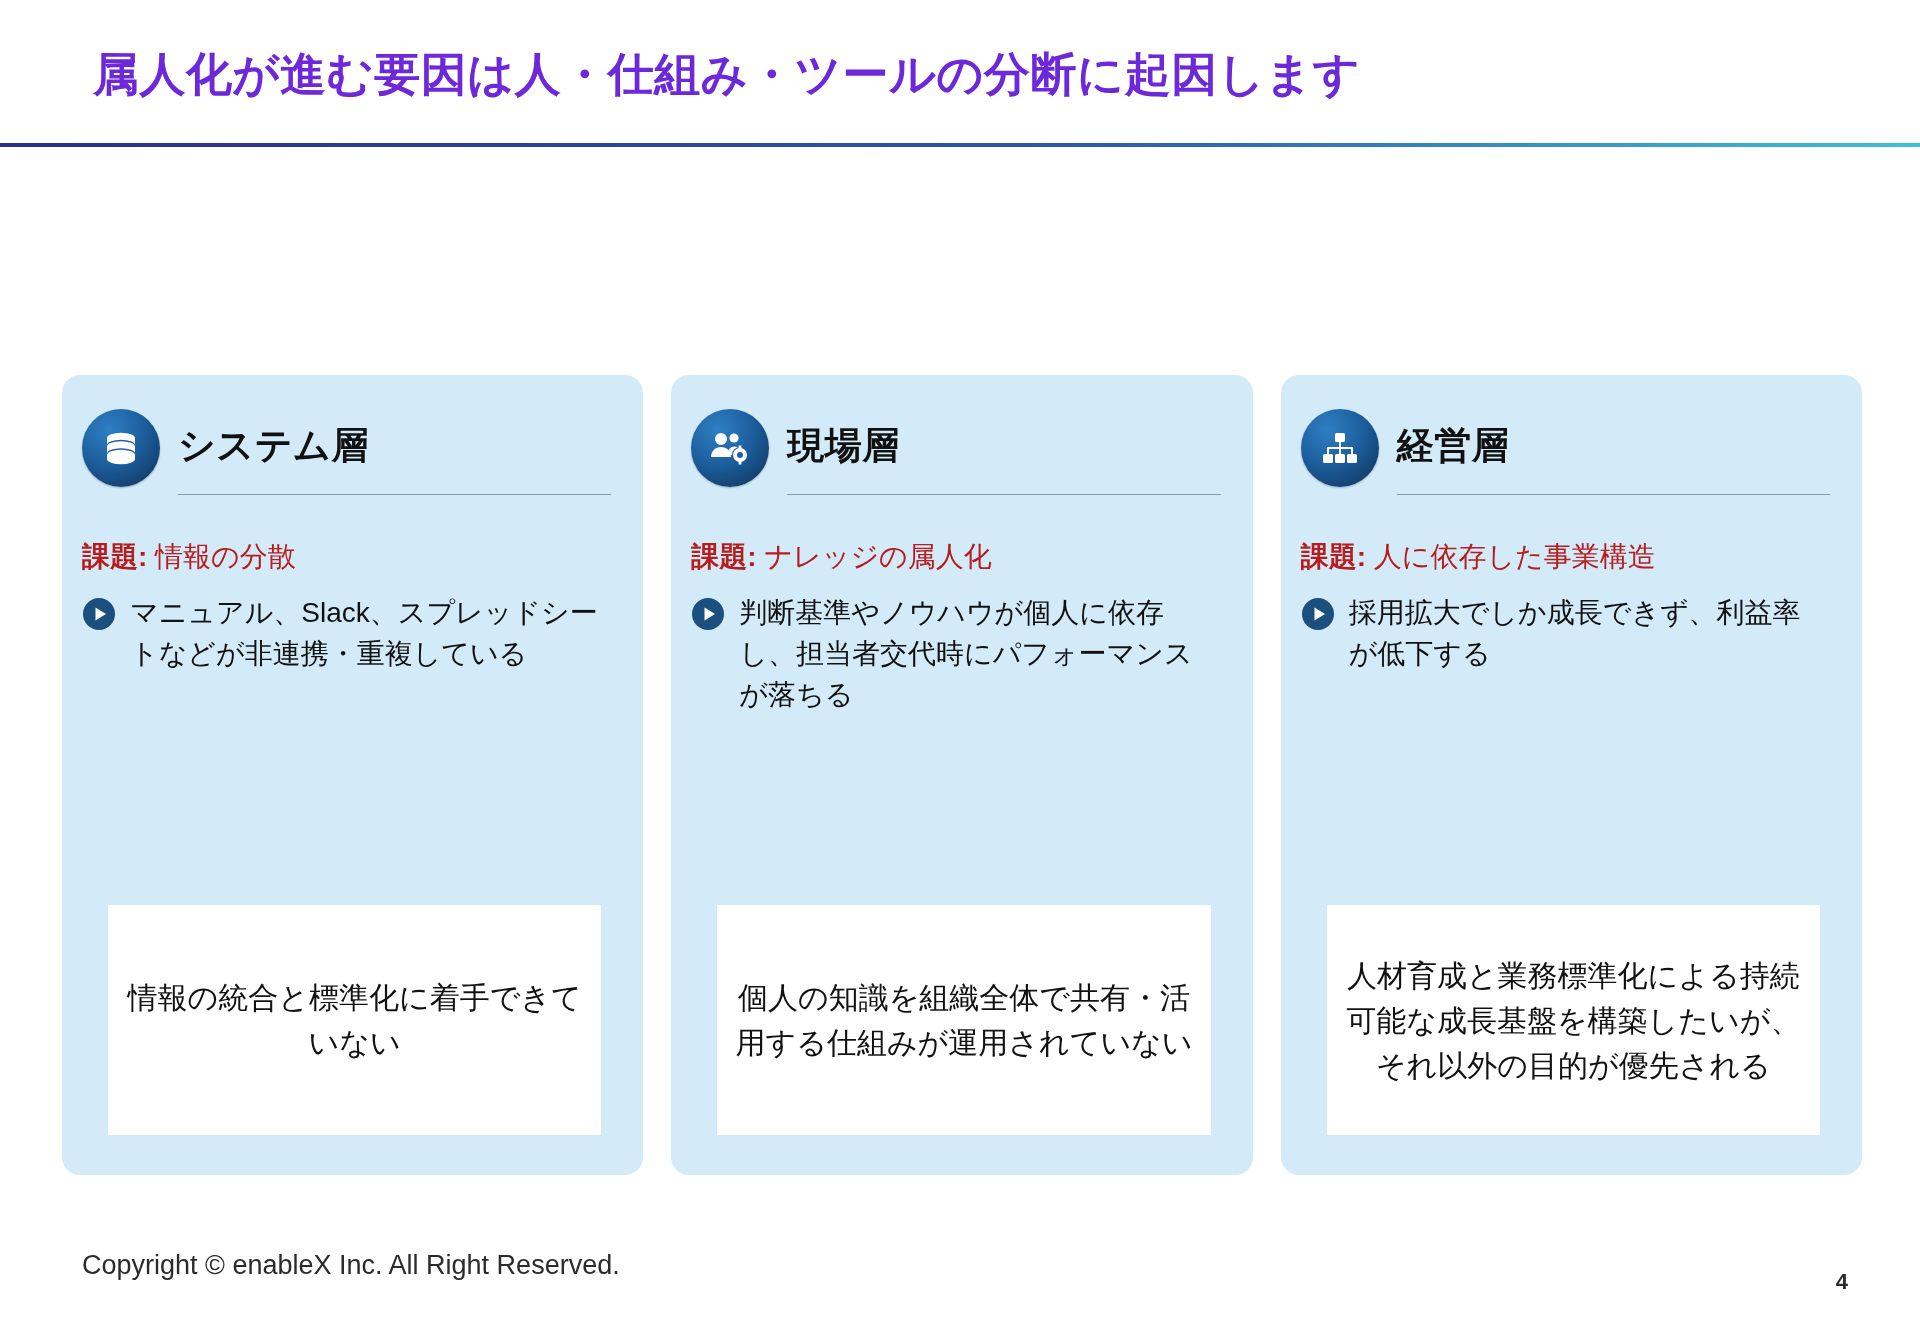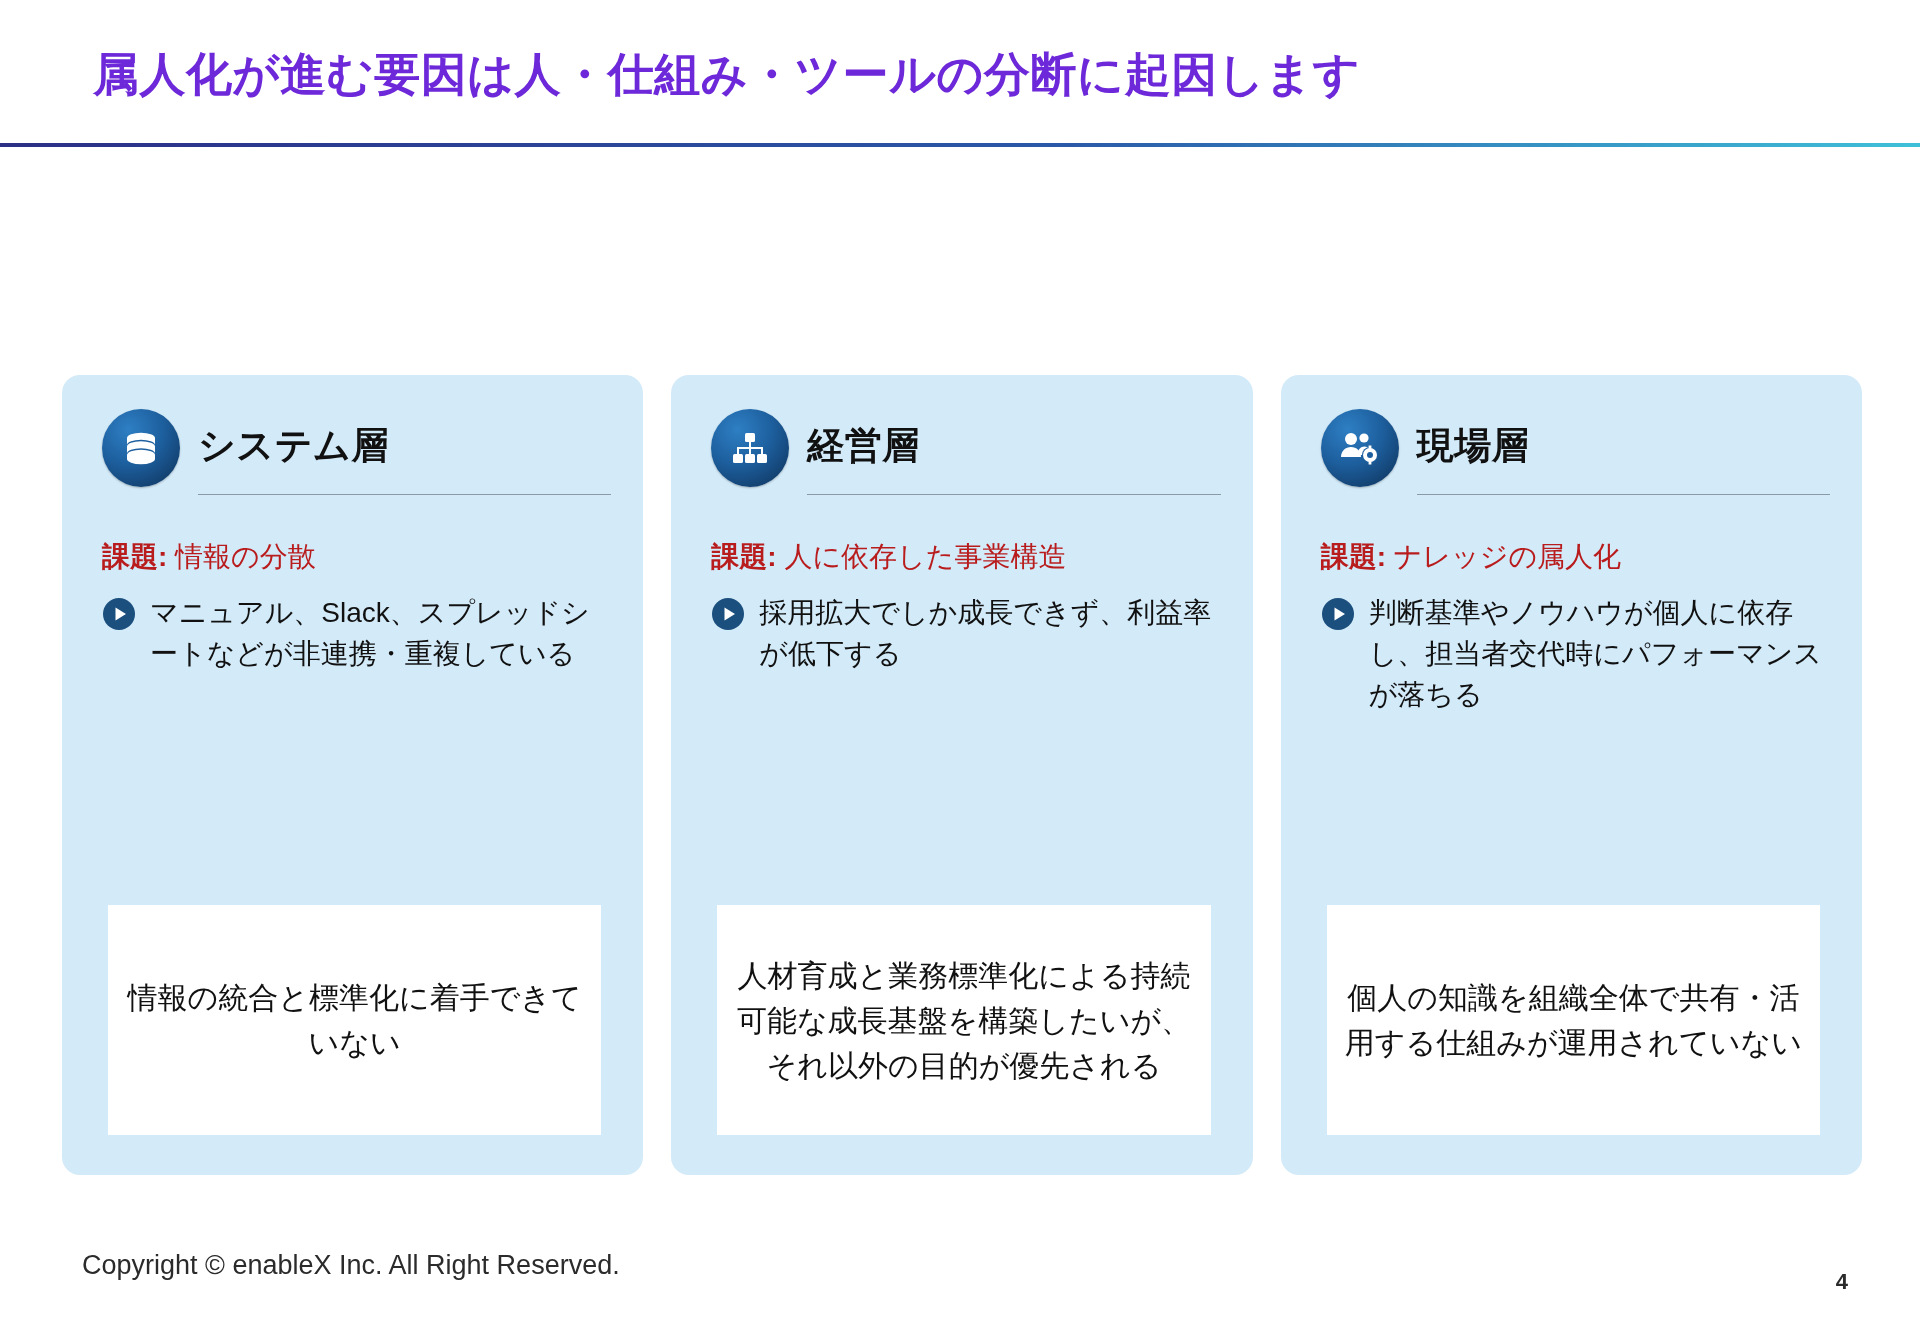--- a/index.html
+++ b/index.html
@@ -61,21 +61,21 @@
     top: 375px;
     width: 1800px;
     display: flex;
     gap: 28px;
   }
   .card {
     width: 696px;
     background: #d3eaf8;
     border-radius: 18px;
     box-sizing: border-box;
-    padding: 34px 36px 34px 40px;
+    padding: 34px 36px 34px 20px;
     position: relative;
     min-height: 800px;
   }
 
   .card-head {
     display: flex;
     align-items: center;
     gap: 18px;
     position: relative;
   }
@@ -217,20 +217,59 @@
       </div>
 
       <div class="note">
         <div class="note-text">情報の統合と標準化に着手できていない</div>
       </div>
     </div>
 
     <div class="card">
       <div class="card-head">
         <div class="badge">
+          <svg width="46" height="44" viewBox="0 0 46 44" aria-hidden="true">
+            <circle cx="14" cy="13" r="6" fill="#ffffff"></circle>
+            <path d="M4 31c0-6 4.5-10 10-10s10 4 10 10z" fill="#ffffff"></path>
+            <circle cx="27" cy="12" r="4.6" fill="#ffffff"></circle>
+            <path d="M20.5 29c0-5 3.2-8.4 7-8.4s7 3.4 7 8.4z" fill="#ffffff"></path>
+            <circle cx="33" cy="29" r="8" fill="#1d5f9e"></circle>
+            <circle cx="33" cy="29" r="7" fill="#ffffff"></circle>
+            <circle cx="33" cy="29" r="3" fill="#1d5f9e"></circle>
+            <rect x="31.6" y="19.5" width="2.8" height="4" fill="#ffffff"></rect>
+            <rect x="31.6" y="34.5" width="2.8" height="4" fill="#ffffff"></rect>
+          </svg>
+        </div>
+        <div class="card-title">現場層</div>
+        <div class="title-underline"></div>
+      </div>
+
+      <div class="issue">
+        <span class="issue-label">課題:</span>
+        <span>ナレッジの属人化</span>
+      </div>
+
+      <div class="bullet">
+        <span class="bullet-icon">
+          <svg width="34" height="34" viewBox="0 0 34 34" aria-hidden="true">
+            <circle cx="17" cy="17" r="16" fill="#1b4f7e"></circle>
+            <polygon points="13.5,10.5 24,17 13.5,23.5" fill="#ffffff"></polygon>
+          </svg>
+        </span>
+        <span class="bullet-text">判断基準やノウハウが個人に依存し、担当者交代時にパフォーマンスが落ちる</span>
+      </div>
+
+      <div class="note">
+        <div class="note-text">個人の知識を組織全体で共有・活用する仕組みが運用されていない</div>
+      </div>
+    </div>
+
+    <div class="card">
+      <div class="card-head">
+        <div class="badge">
           <svg width="44" height="42" viewBox="0 0 44 42" aria-hidden="true">
             <rect x="17" y="6" width="10" height="9" rx="1.6" fill="#ffffff"></rect>
             <rect x="5" y="27" width="10" height="9" rx="1.6" fill="#ffffff"></rect>
             <rect x="17" y="27" width="10" height="9" rx="1.6" fill="#ffffff"></rect>
             <rect x="29" y="27" width="10" height="9" rx="1.6" fill="#ffffff"></rect>
             <rect x="21" y="15" width="2" height="6" fill="#ffffff"></rect>
             <rect x="10" y="20" width="24" height="2" fill="#ffffff"></rect>
             <rect x="9" y="20" width="2" height="7" fill="#ffffff"></rect>
             <rect x="21" y="20" width="2" height="7" fill="#ffffff"></rect>
             <rect x="33" y="20" width="2" height="7" fill="#ffffff"></rect>
@@ -253,57 +292,18 @@
           </svg>
         </span>
         <span class="bullet-text">採用拡大でしか成長できず、利益率が低下する</span>
       </div>
 
       <div class="note">
         <div class="note-text">人材育成と業務標準化による持続可能な成長基盤を構築したいが、それ以外の目的が優先される</div>
       </div>
     </div>
 
-    <div class="card">
-      <div class="card-head">
-        <div class="badge">
-          <svg width="46" height="44" viewBox="0 0 46 44" aria-hidden="true">
-            <circle cx="14" cy="13" r="6" fill="#ffffff"></circle>
-            <path d="M4 31c0-6 4.5-10 10-10s10 4 10 10z" fill="#ffffff"></path>
-            <circle cx="27" cy="12" r="4.6" fill="#ffffff"></circle>
-            <path d="M20.5 29c0-5 3.2-8.4 7-8.4s7 3.4 7 8.4z" fill="#ffffff"></path>
-            <circle cx="33" cy="29" r="8" fill="#1d5f9e"></circle>
-            <circle cx="33" cy="29" r="7" fill="#ffffff"></circle>
-            <circle cx="33" cy="29" r="3" fill="#1d5f9e"></circle>
-            <rect x="31.6" y="19.5" width="2.8" height="4" fill="#ffffff"></rect>
-            <rect x="31.6" y="34.5" width="2.8" height="4" fill="#ffffff"></rect>
-          </svg>
-        </div>
-        <div class="card-title">現場層</div>
-        <div class="title-underline"></div>
-      </div>
-
-      <div class="issue">
-        <span class="issue-label">課題:</span>
-        <span>ナレッジの属人化</span>
-      </div>
-
-      <div class="bullet">
-        <span class="bullet-icon">
-          <svg width="34" height="34" viewBox="0 0 34 34" aria-hidden="true">
-            <circle cx="17" cy="17" r="16" fill="#1b4f7e"></circle>
-            <polygon points="13.5,10.5 24,17 13.5,23.5" fill="#ffffff"></polygon>
-          </svg>
-        </span>
-        <span class="bullet-text">判断基準やノウハウが個人に依存し、担当者交代時にパフォーマンスが落ちる</span>
-      </div>
-
-      <div class="note">
-        <div class="note-text">個人の知識を組織全体で共有・活用する仕組みが運用されていない</div>
-      </div>
-    </div>
-
   </div>
 
   <div class="copyright">Copyright © enableX Inc. All Right Reserved.</div>
   <div class="page-number">4</div>
 
 </div>
 
 </body></html>

